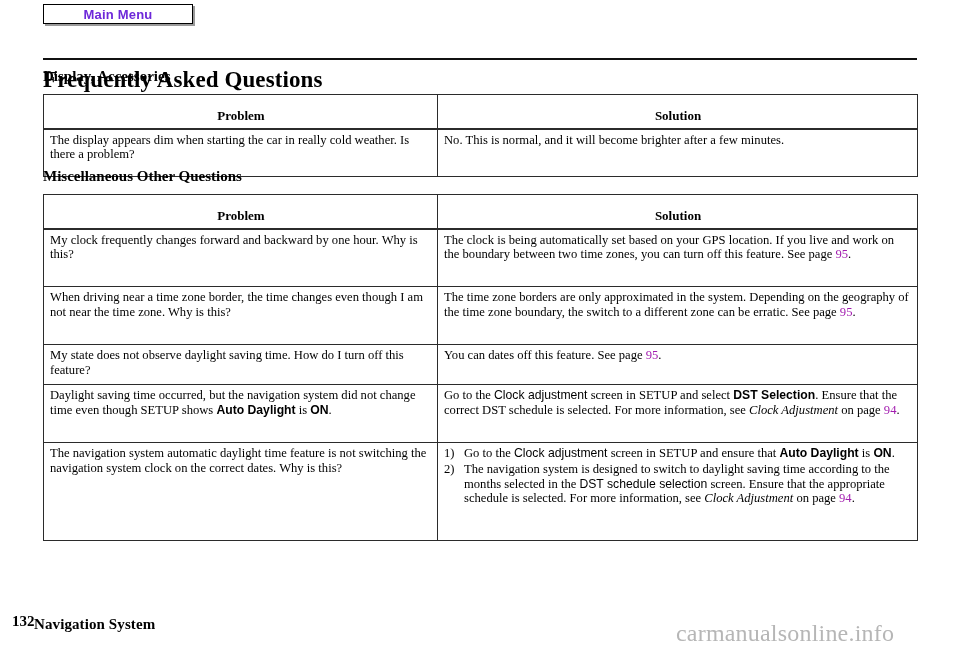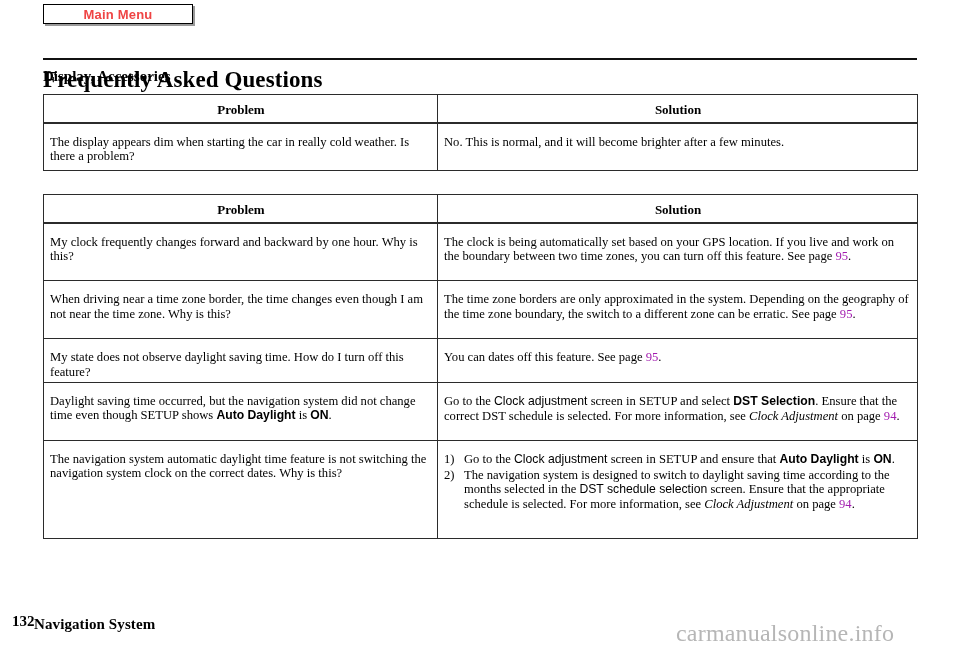--- a/index.html
+++ b/index.html
@@ -31,21 +31,21 @@
     width: 150px;
     height: 20px;
     border: 1.6px solid #000;
     background: #ffffff;
     box-shadow: 2px 2px 0 0 #9a9a9a;
     font-family: "Liberation Sans", "DejaVu Sans", sans-serif;
     font-size: 13px;
     font-weight: bold;
     line-height: 20px;
     text-align: center;
-    color: #ef4444;
+    color: #6d28d9;
     box-sizing: border-box;
     letter-spacing: 0.2px;
   }
 
   
   .page-title {
     position: absolute;
     left: 43px;
     top: 27px;
     font-size: 23px;
@@ -93,26 +93,26 @@
   .faq-table td {
     border: 1.3px solid #2b2b2b;
     vertical-align: top;
     padding: 2px 5px 3px 6px;
   }
 
   .faq-table thead th {
     text-align: center;
     font-weight: bold;
     font-size: 13px;
-    padding-top: 8px;
+    padding-top: 14px;
     padding-bottom: 4px;
     border-bottom-width: 2.2px;
   }
 
-  .faq-table td { padding-top: 11px; }
+  .faq-table td { padding-top: 3px; }
 
   
   .h-row-48 { height: 48px; }
   .h-row-62 { height: 58px; }
   .h-row-45 { height: 40px; }
   .h-row-104 { height: 98px; }
 
   
   .r-sans       { font-family: "Liberation Sans", "DejaVu Sans", sans-serif; font-size: 12.2px; }
   .r-sans-bold  { font-family: "Liberation Sans", "DejaVu Sans", sans-serif; font-size: 12.2px; font-weight: bold; }
@@ -183,20 +183,21 @@
       </tr>
     </thead>
     <tbody id="t1body">
         <tr class="h-row-48">
           <td>The display appears dim when starting the car in really cold weather. Is there a problem?</td>
           <td>No. This is normal, and it will become brighter after a few minutes.</td>
         </tr>
       </tbody>
   </table>
 
+  <div class="section-head" id="sec2-head">Miscellaneous Other Questions</div>
 
   <table class="faq-table" id="table2">
     <colgroup>
         <col class="c-problem">
         <col class="c-solution">
       </colgroup>
     <thead>
       <tr>
         <th>Problem</th>
         <th>Solution</th>

